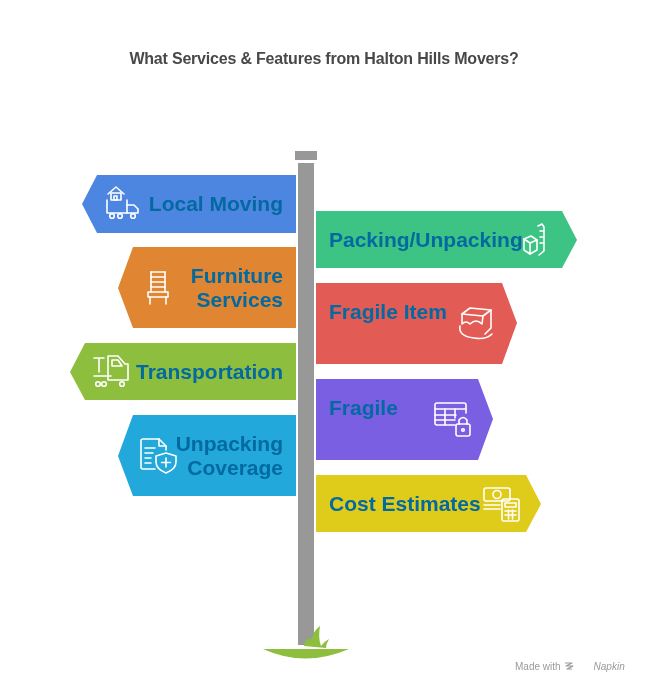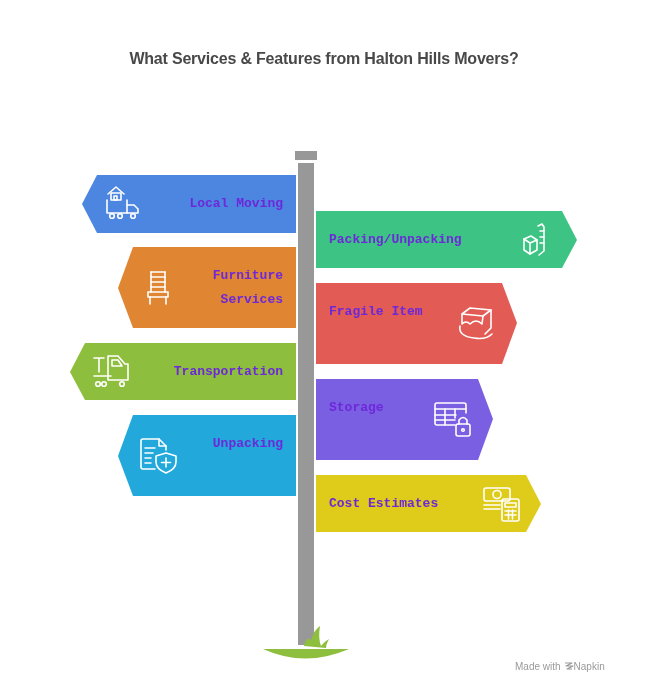--- a/index.html
+++ b/index.html
@@ -1,22 +1,22 @@
 <!DOCTYPE html>
 <html><head>
 <meta charset="utf-8">
 <style>
   html, body { margin: 0; padding: 0; background: #ffffff; }
   body { width: 648px; height: 696px; position: relative; overflow: hidden; font-family: "Liberation Sans", "DejaVu Sans", sans-serif; }
   .title { position: absolute; left: 0; top: 50px; width: 648px; text-align: center; font-size: 16px; font-weight: bold; color: #484848; letter-spacing: -0.2px; }
   svg.scene { position: absolute; left: 0; top: 0; }
-  .label { position: absolute; color: #6d28d9; font-weight: bold; font-size: 13px; line-height: 24px; font-family: Liberation Mono, monospace; }
+  .label { position: absolute; color: #0369a1; font-weight: bold; font-size: 21px; line-height: 24px; }
   .label.right { text-align: right; }
   .footer { position: absolute; left: 515px; top: 661px; font-size: 10px; color: #9a9a9a; display: flex; align-items: center; gap: 3px; }
-  .footer .napkin { display: inline-flex; align-items: flex-start; gap: 0; }
+  .footer .napkin { display: inline-flex; align-items: flex-start; gap: 20px; font-style: italic; }
 </style>
 </head>
 <body>
 
 <div class="title">What Services &amp; Features from Halton Hills Movers?</div>
 
 <svg class="scene" width="648" height="696" viewBox="0 0 648 696">
 
   <g>
     <rect x="295" y="151" width="22" height="9" fill="#989898"></rect>
@@ -131,24 +131,25 @@
   <div>Furniture</div>
   <div>Services</div>
 </div>
 <div class="label" style="left:329px; top:300px;">
   <div>Fragile Item</div>
 </div>
 <div class="label right" style="right:365px; top:360px;">
   <div>Transportation</div>
 </div>
 <div class="label" style="left:329px; top:396px;">
-  <div>Storage</div>
+  <div>Fragile</div>
 </div>
 <div class="label right" style="right:365px; top:432px;">
   <div>Unpacking</div>
+  <div>Coverage</div>
 </div>
 <div class="label" style="left:329px; top:492px;">
   <div>Cost Estimates</div>
 </div>
 
 <div class="footer">
   <span>Made with</span>
   <span class="napkin">
     <svg width="10" height="10" viewBox="0 0 10 10">
       <path d="M1 2 L8 2 L2 5 L9 5 L3 8 L8 8" fill="none" stroke="#9a9a9a" stroke-width="1.2" stroke-linejoin="round"></path>

